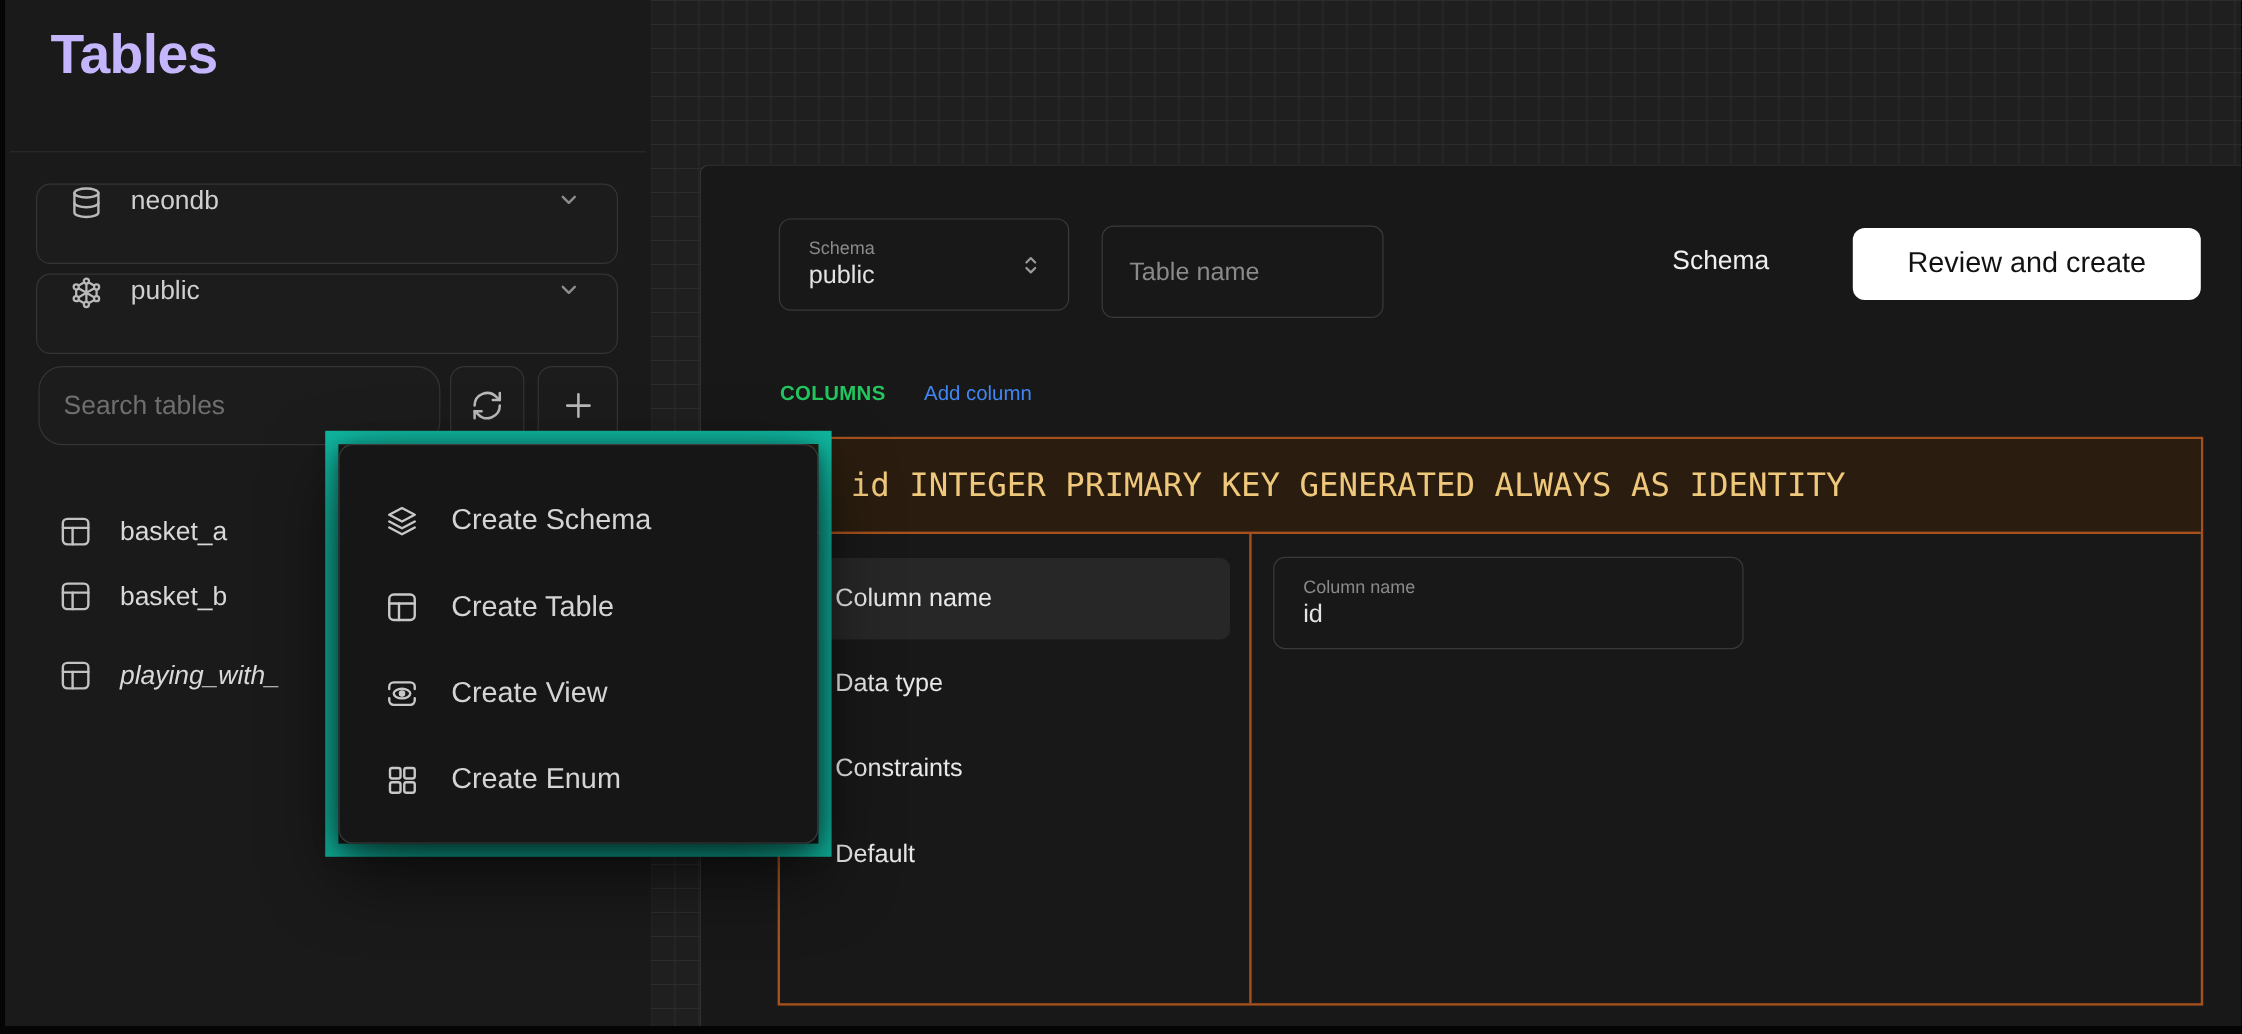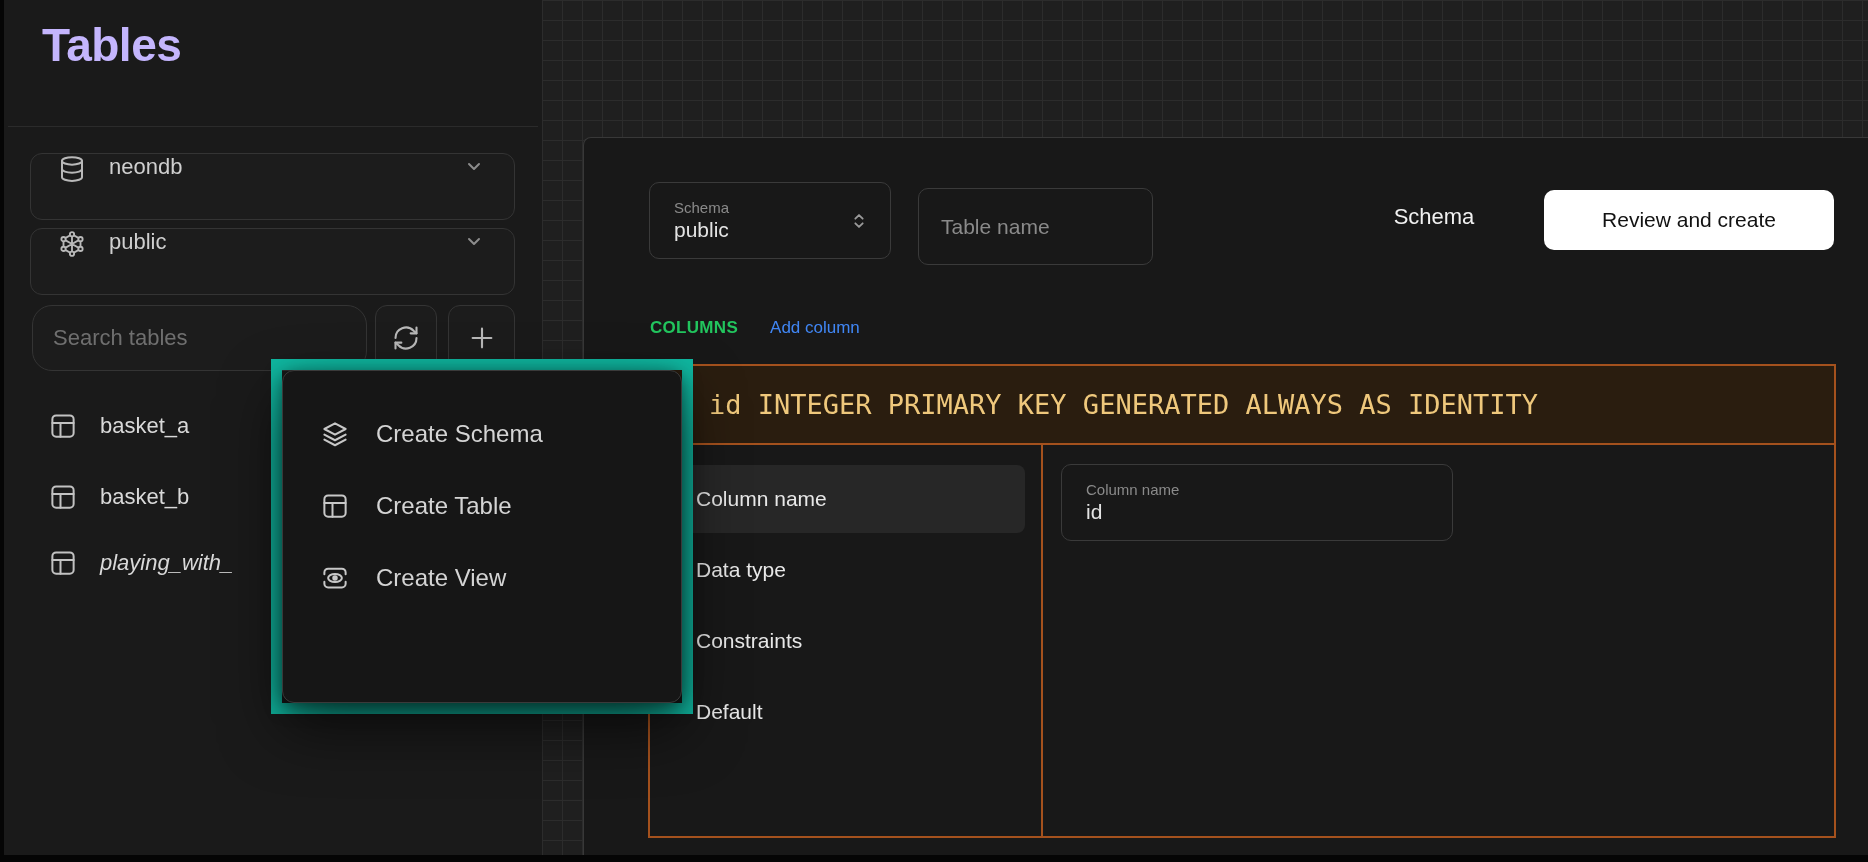--- a/index.html
+++ b/index.html
@@ -68,21 +68,21 @@
     position:absolute; left:334px; top:50px; width:235px; height:77px;
     border:1px solid #3a3a3a; border-radius:10px; background:transparent;
     color:#e3e3e3; font-size:21px; padding:0 22px; outline:none;
     font-family:"Liberation Sans", sans-serif;
   }
   .tablename-input::placeholder { color:#8a8a8a; }
 
   .cancel-btn { position:absolute; left:795px; top:66px; width:110px; text-align:center; font-size:22px; font-weight:500; color:#f0f0f0; background:none; border:none; cursor:pointer; font-family:"Liberation Sans", sans-serif; }
   .review-btn {
     position:absolute; left:960px; top:52px; width:290px; height:60px;
-    background:#ffffff; color:#121212; font-size:21px; font-weight:500;
+    background:#ffffff; color:#121212; font-size:24px; font-weight:500;
     border:none; border-radius:10px; cursor:pointer; font-family:"Liberation Sans", sans-serif;
   }
 
   .columns-head { position:absolute; left:66px; top:180px; display:flex; gap:32px; align-items:baseline; }
   .columns-title { font-size:17px; font-weight:700; letter-spacing:0.3px; color:#22c55e; }
   .addcol-link { font-size:17px; font-weight:500; color:#4086f4; cursor:pointer; text-decoration:none; }
 
   .col-section {
     position:absolute; left:64px; top:226px; width:1188px; height:474px;
     border:2px solid #a4511d; display:flex; flex-direction:column;
@@ -180,21 +180,21 @@
       </span>
     </div>
     <div class="sq-btn btn-add">
       <span class="icon">
         <svg width="32" height="32" viewBox="0 0 24 24" fill="none" stroke="currentColor" stroke-width="1.6" stroke-linecap="round">
             <path d="M12 5v14M5 12h14"></path>
           </svg>
       </span>
     </div>
 
-    <div class="table-row" style="top:401px;">
+    <div class="table-row" style="top:418px;">
       <span class="icon">
         <svg width="30" height="30" viewBox="0 0 24 24" fill="none" stroke="currentColor" stroke-width="1.6" stroke-linecap="round" stroke-linejoin="round">
           <rect x="3.5" y="3.5" width="17" height="17" rx="3"></rect>
             <path d="M3.5 9.5h17"></path>
             <path d="M10 9.5v11"></path>
         </svg>
       </span>
       <span>basket_a</span>
     </div>
     <div class="table-row" style="top:472px;">
@@ -299,18 +299,29 @@
         <span class="icon">
           <svg width="30" height="30" viewBox="0 0 24 24" fill="none" stroke="currentColor" stroke-width="1.6" stroke-linecap="round" stroke-linejoin="round">
             <path d="M3.5 9V7.5a3 3 0 0 1 3-3h11a3 3 0 0 1 3 3V9"></path>
             <path d="M3.5 15v1.5a3 3 0 0 0 3 3h11a3 3 0 0 0 3-3V15"></path>
             <ellipse cx="12" cy="12" rx="5.5" ry="3.2"></ellipse>
               <circle cx="12" cy="12" r="1.4" fill="currentColor"></circle>
           </svg>
         </span>
         <span>Create View</span>
       </div>
+      <div class="menu-item">
+        <span class="icon">
+          <svg width="30" height="30" viewBox="0 0 24 24" fill="none" stroke="currentColor" stroke-width="1.6" stroke-linejoin="round">
+            <rect x="4" y="4" width="7" height="7" rx="1.5"></rect>
+              <rect x="13.5" y="4" width="7" height="7" rx="1.5"></rect>
+            <rect x="4" y="13.5" width="7" height="7" rx="1.5"></rect>
+              <rect x="13.5" y="13.5" width="7" height="7" rx="1.5"></rect>
+          </svg>
+        </span>
+        <span>Create Enum</span>
+      </div>
     </div>
   </div>
 
   <div class="edge-left"></div>
   <div class="edge-bottom"></div>
 </div>
 
 </body></html>

